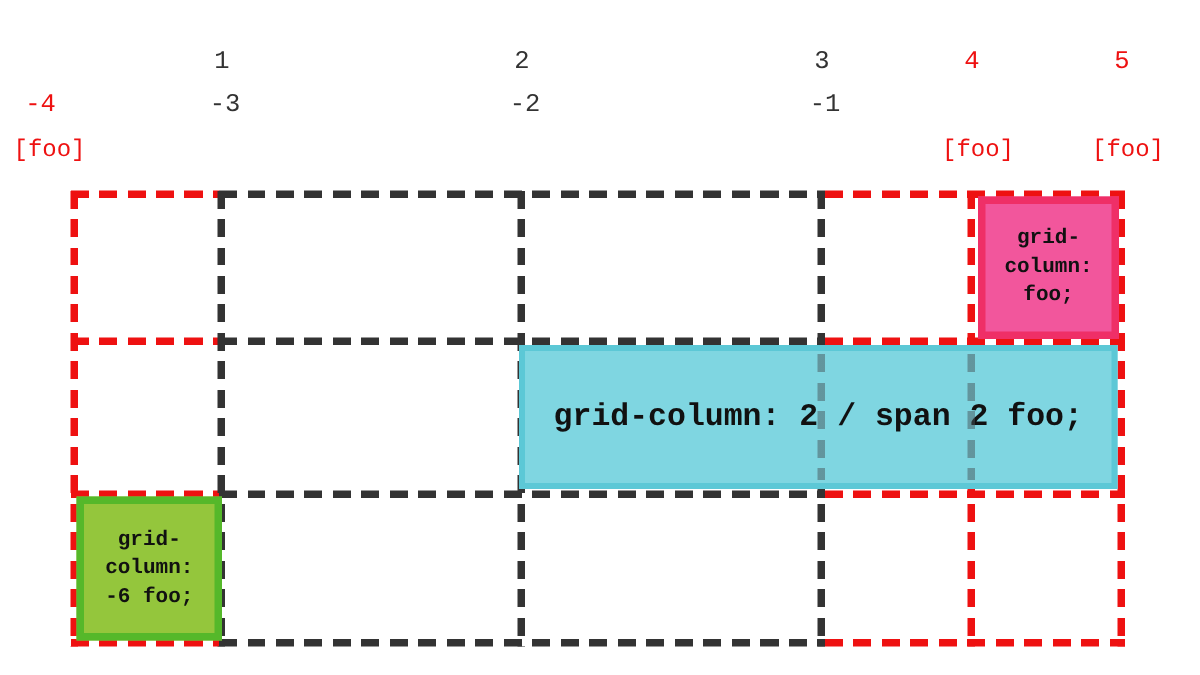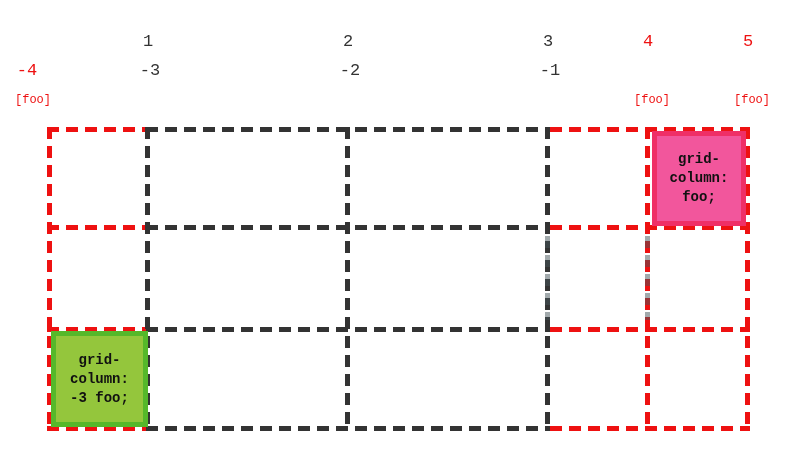--- a/index.html
+++ b/index.html
@@ -47,21 +47,21 @@
     font-size: 21px; letter-spacing: 0px; white-space: pre;
   }
   
   .lab {
     position: absolute; z-index: 4;
     transform: translateX(-50%);
     font-size: 17px; line-height: 18px;
     color: var(--dark);
     white-space: pre;
   }
-  .lab.small { font-size: 12px; }
+  .lab.small { font-size: 16px; }
   .red-text { color: var(--red); }
 </style>
 </head>
 <body>
 
 <div class="stage">
 
   <div class="line h red-line" style="left:47px;  top:127px; width:99px;"></div>
   <div class="line h dark-line" style="left:146px; top:127px; width:404px;"></div>
   <div class="line h red-line" style="left:550px; top:127px; width:200px;"></div>
@@ -84,25 +84,28 @@
   <div class="line v dark-line" style="left:545px; top:127px; height:304px;"></div>
   <div class="line v red-line" style="left:645px; top:127px; height:304px;"></div>
   <div class="line v red-line" style="left:745px; top:127px; height:304px;"></div>
 
   <div class="gbox box-pink">
     <span class="ln">grid-</span>
     <span class="ln">column:</span>
     <span class="ln">foo;</span>
   </div>
 
+  <div class="gbox box-cyan">
+    <span>grid-column: 2 / span 2 foo;</span>
+  </div>
 
   <div class="gbox box-green">
     <span class="ln">grid-</span>
     <span class="ln">column:</span>
-    <span class="ln">-3 foo;</span>
+    <span class="ln">-6 foo;</span>
   </div>
 
   <div class="line v gray-line" style="left:545px; top:236px; height:84px;"></div>
   <div class="line v gray-line" style="left:645px; top:236px; height:84px;"></div>
 
   <span class="lab" style="left:148px; top:33px;">1</span>
   <span class="lab" style="left:348px; top:33px;">2</span>
   <span class="lab" style="left:548px; top:33px;">3</span>
   <span class="lab red-text" style="left:648px; top:33px;">4</span>
   <span class="lab red-text" style="left:748px; top:33px;">5</span>

